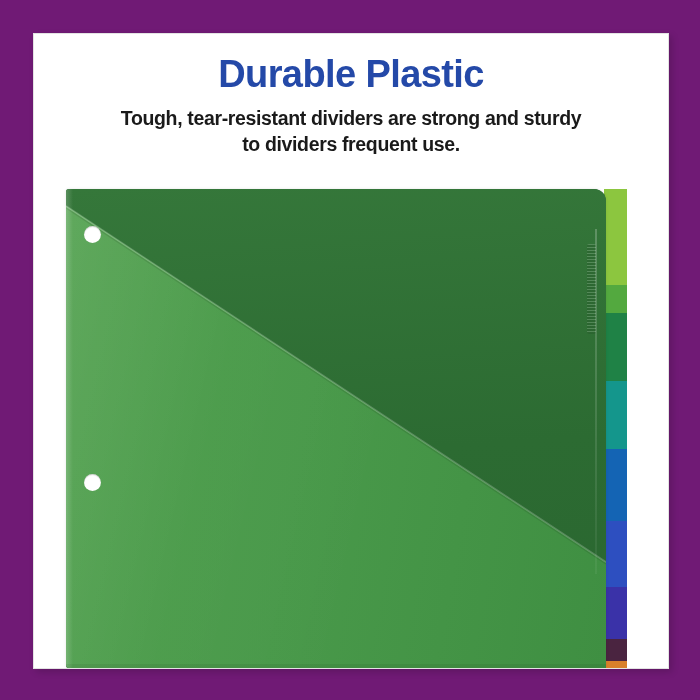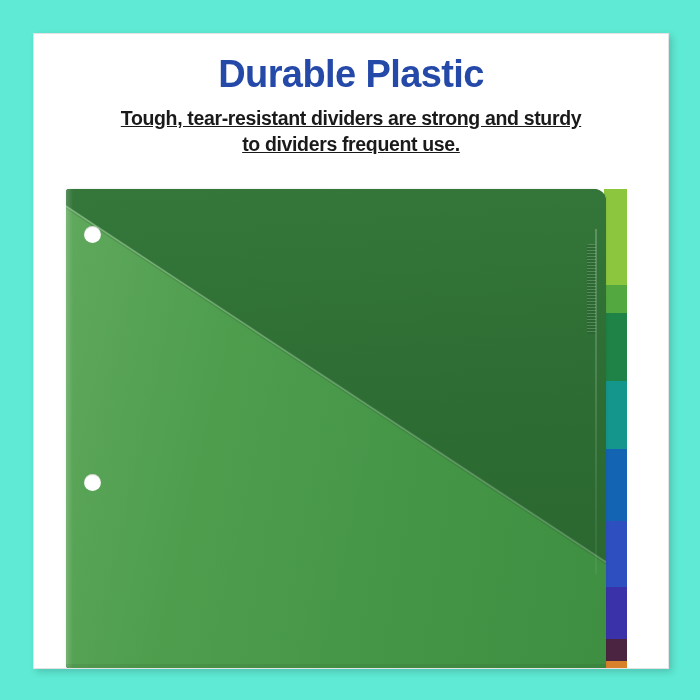--- a/index.html
+++ b/index.html
@@ -9,21 +9,21 @@
     height: 700px;
     background: #ffffff;
     font-family: "Liberation Sans", sans-serif;
     overflow: hidden;
   }
 
   #stage {
     position: relative;
     width: 700px;
     height: 700px;
-    background: #5eead4;
+    background: #701a75;
   }
 
   
   #card {
     position: absolute;
     left: 33px;
     top: 33px;
     width: 634px;
     height: 634px;
     background: #ffffff;
@@ -201,21 +201,21 @@
 </style>
 </head>
 <body>
 
 <div id="stage">
 
   <div id="card" style="background: rgb(255, 255, 255); border-color: rgb(227, 227, 227);">
 
     <div id="text-block">
       <h1 id="headline" style="color: rgb(36, 73, 168);">Durable Plastic</h1>
-      <p id="subhead" style="color: rgb(26, 26, 26); text-decoration: underline;">
+      <p id="subhead" style="color: rgb(26, 26, 26);">
         <span class="line">Tough, tear-resistant dividers are strong and sturdy</span>
         <span class="line">to dividers frequent use.</span>
       </p>
     </div>
 
     <div id="photo">
 
       <div id="tab-strip">
           <div class="tab" style="top: 0px; height: 96px; background: rgb(140, 198, 63);"></div>
           <div class="tab" style="top: 96px; height: 28px; background: rgb(83, 169, 63);"></div>

